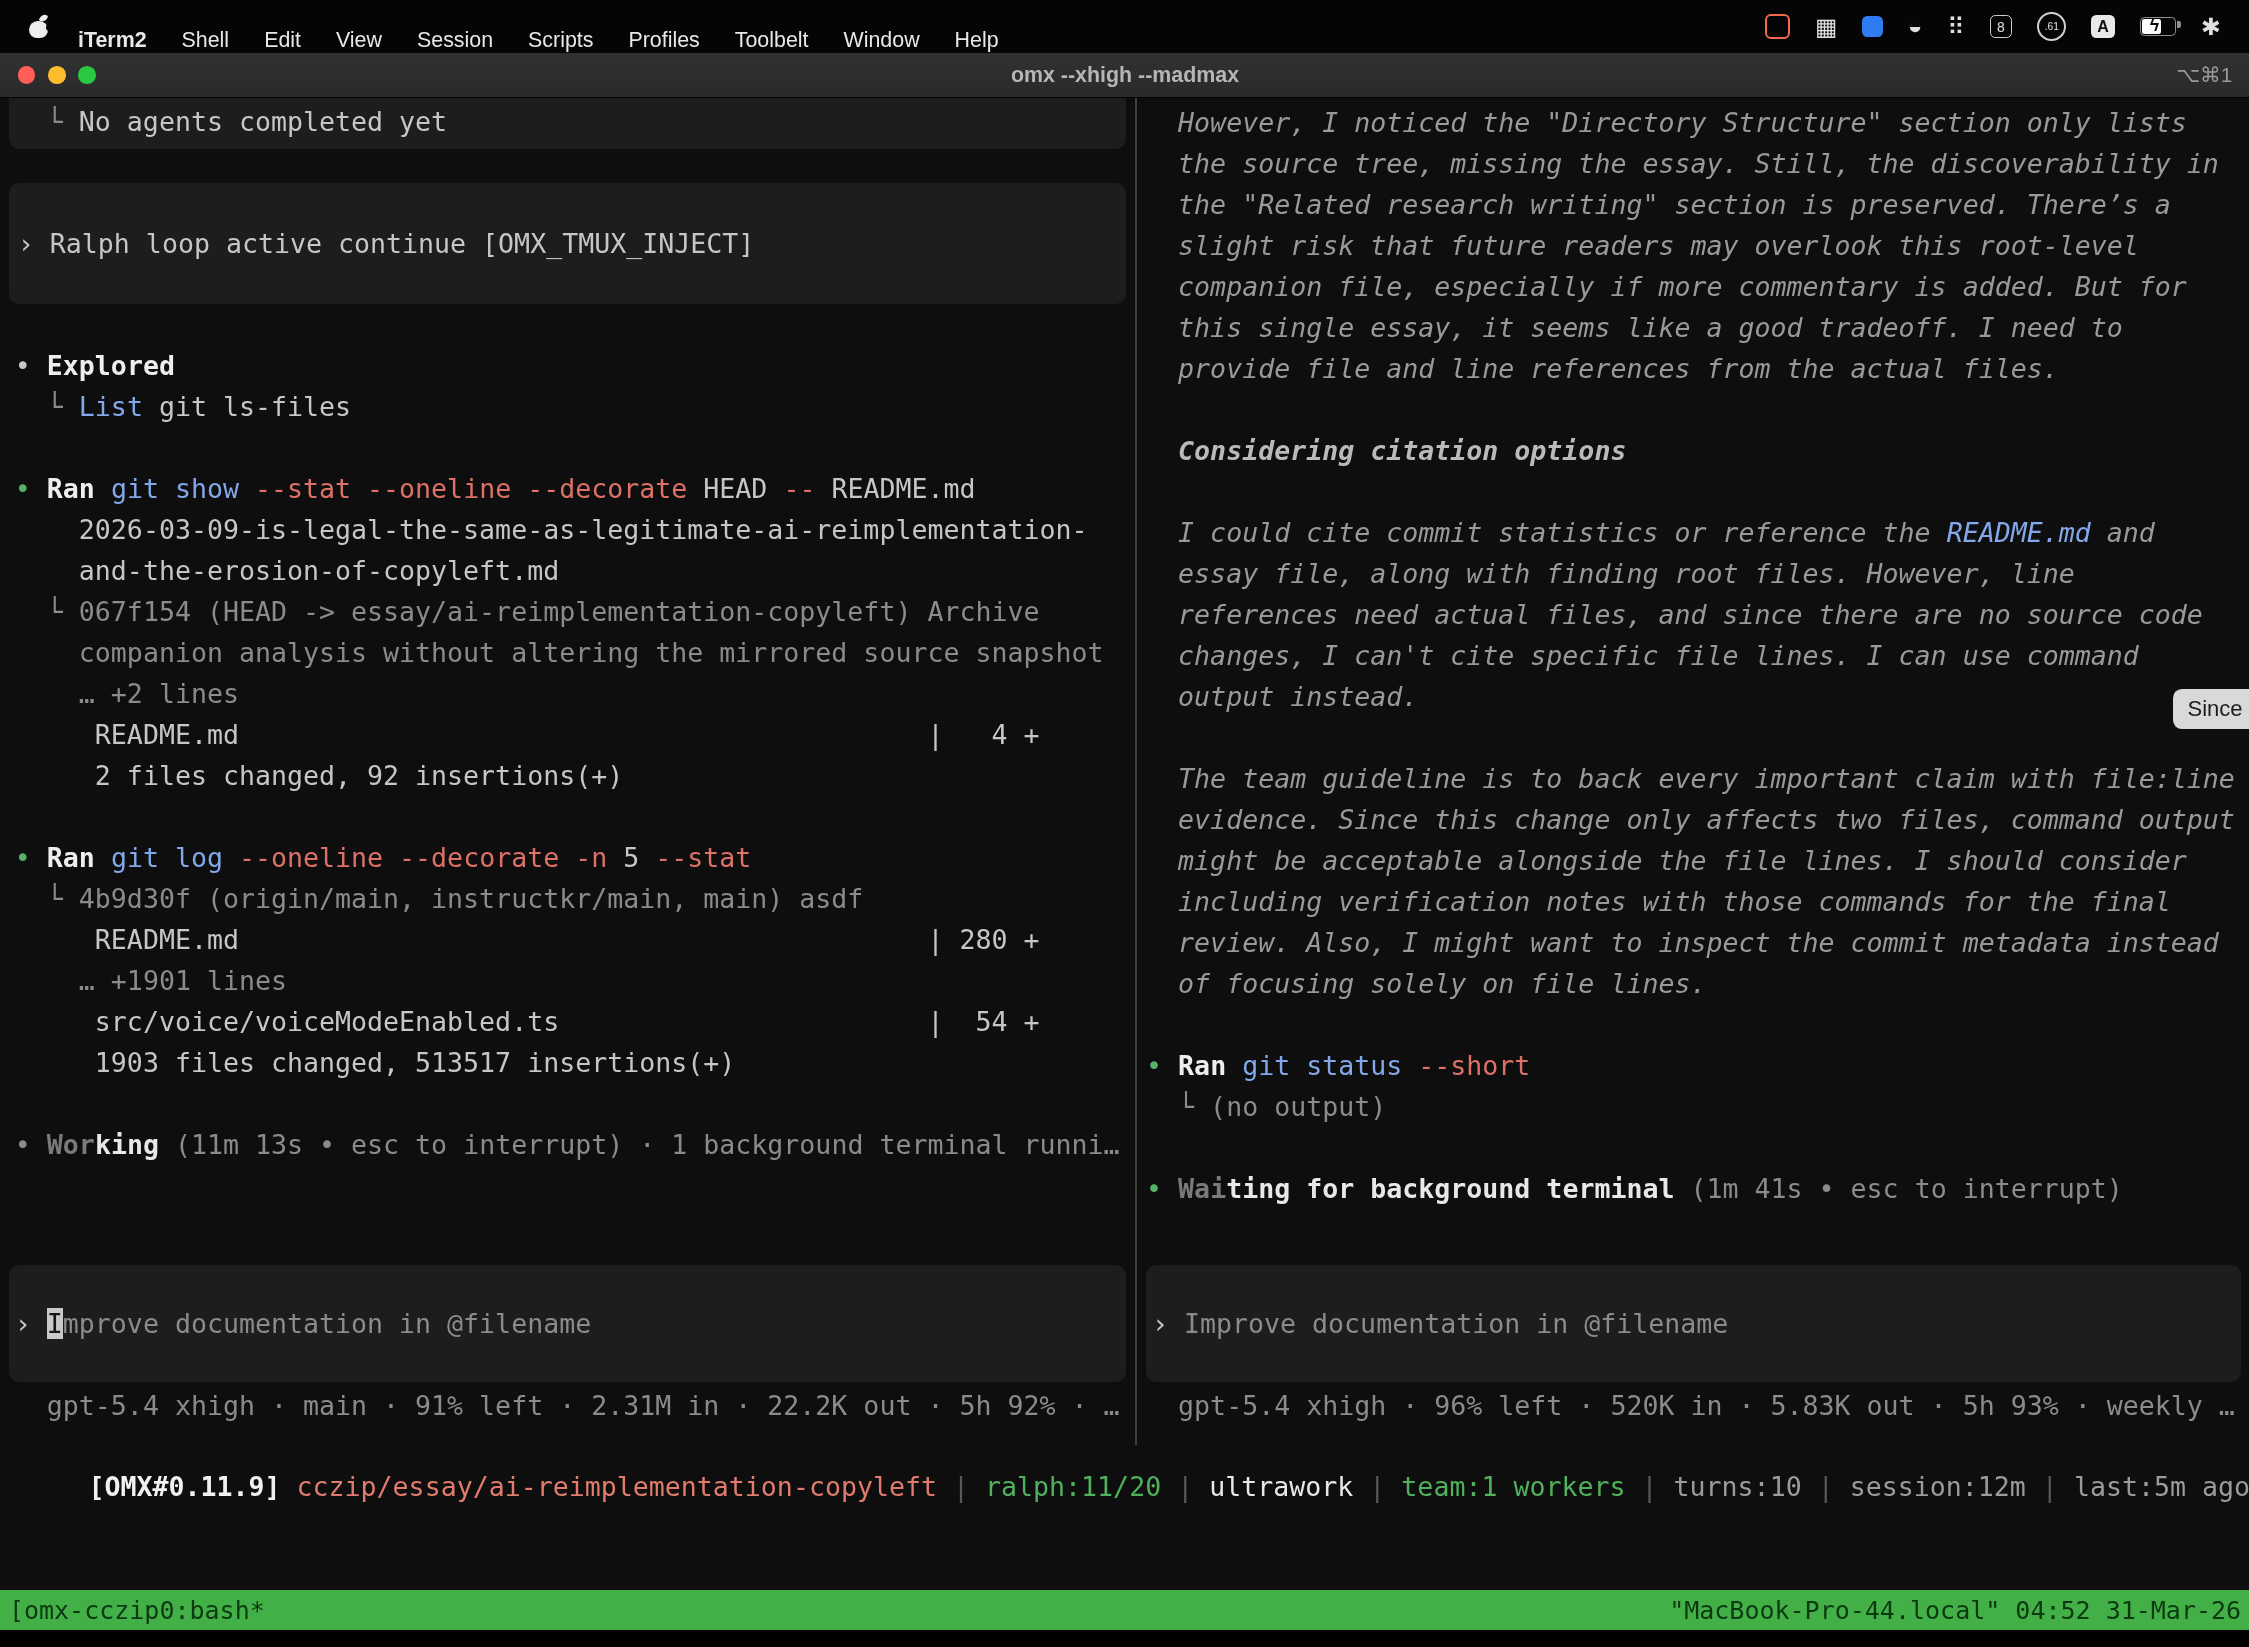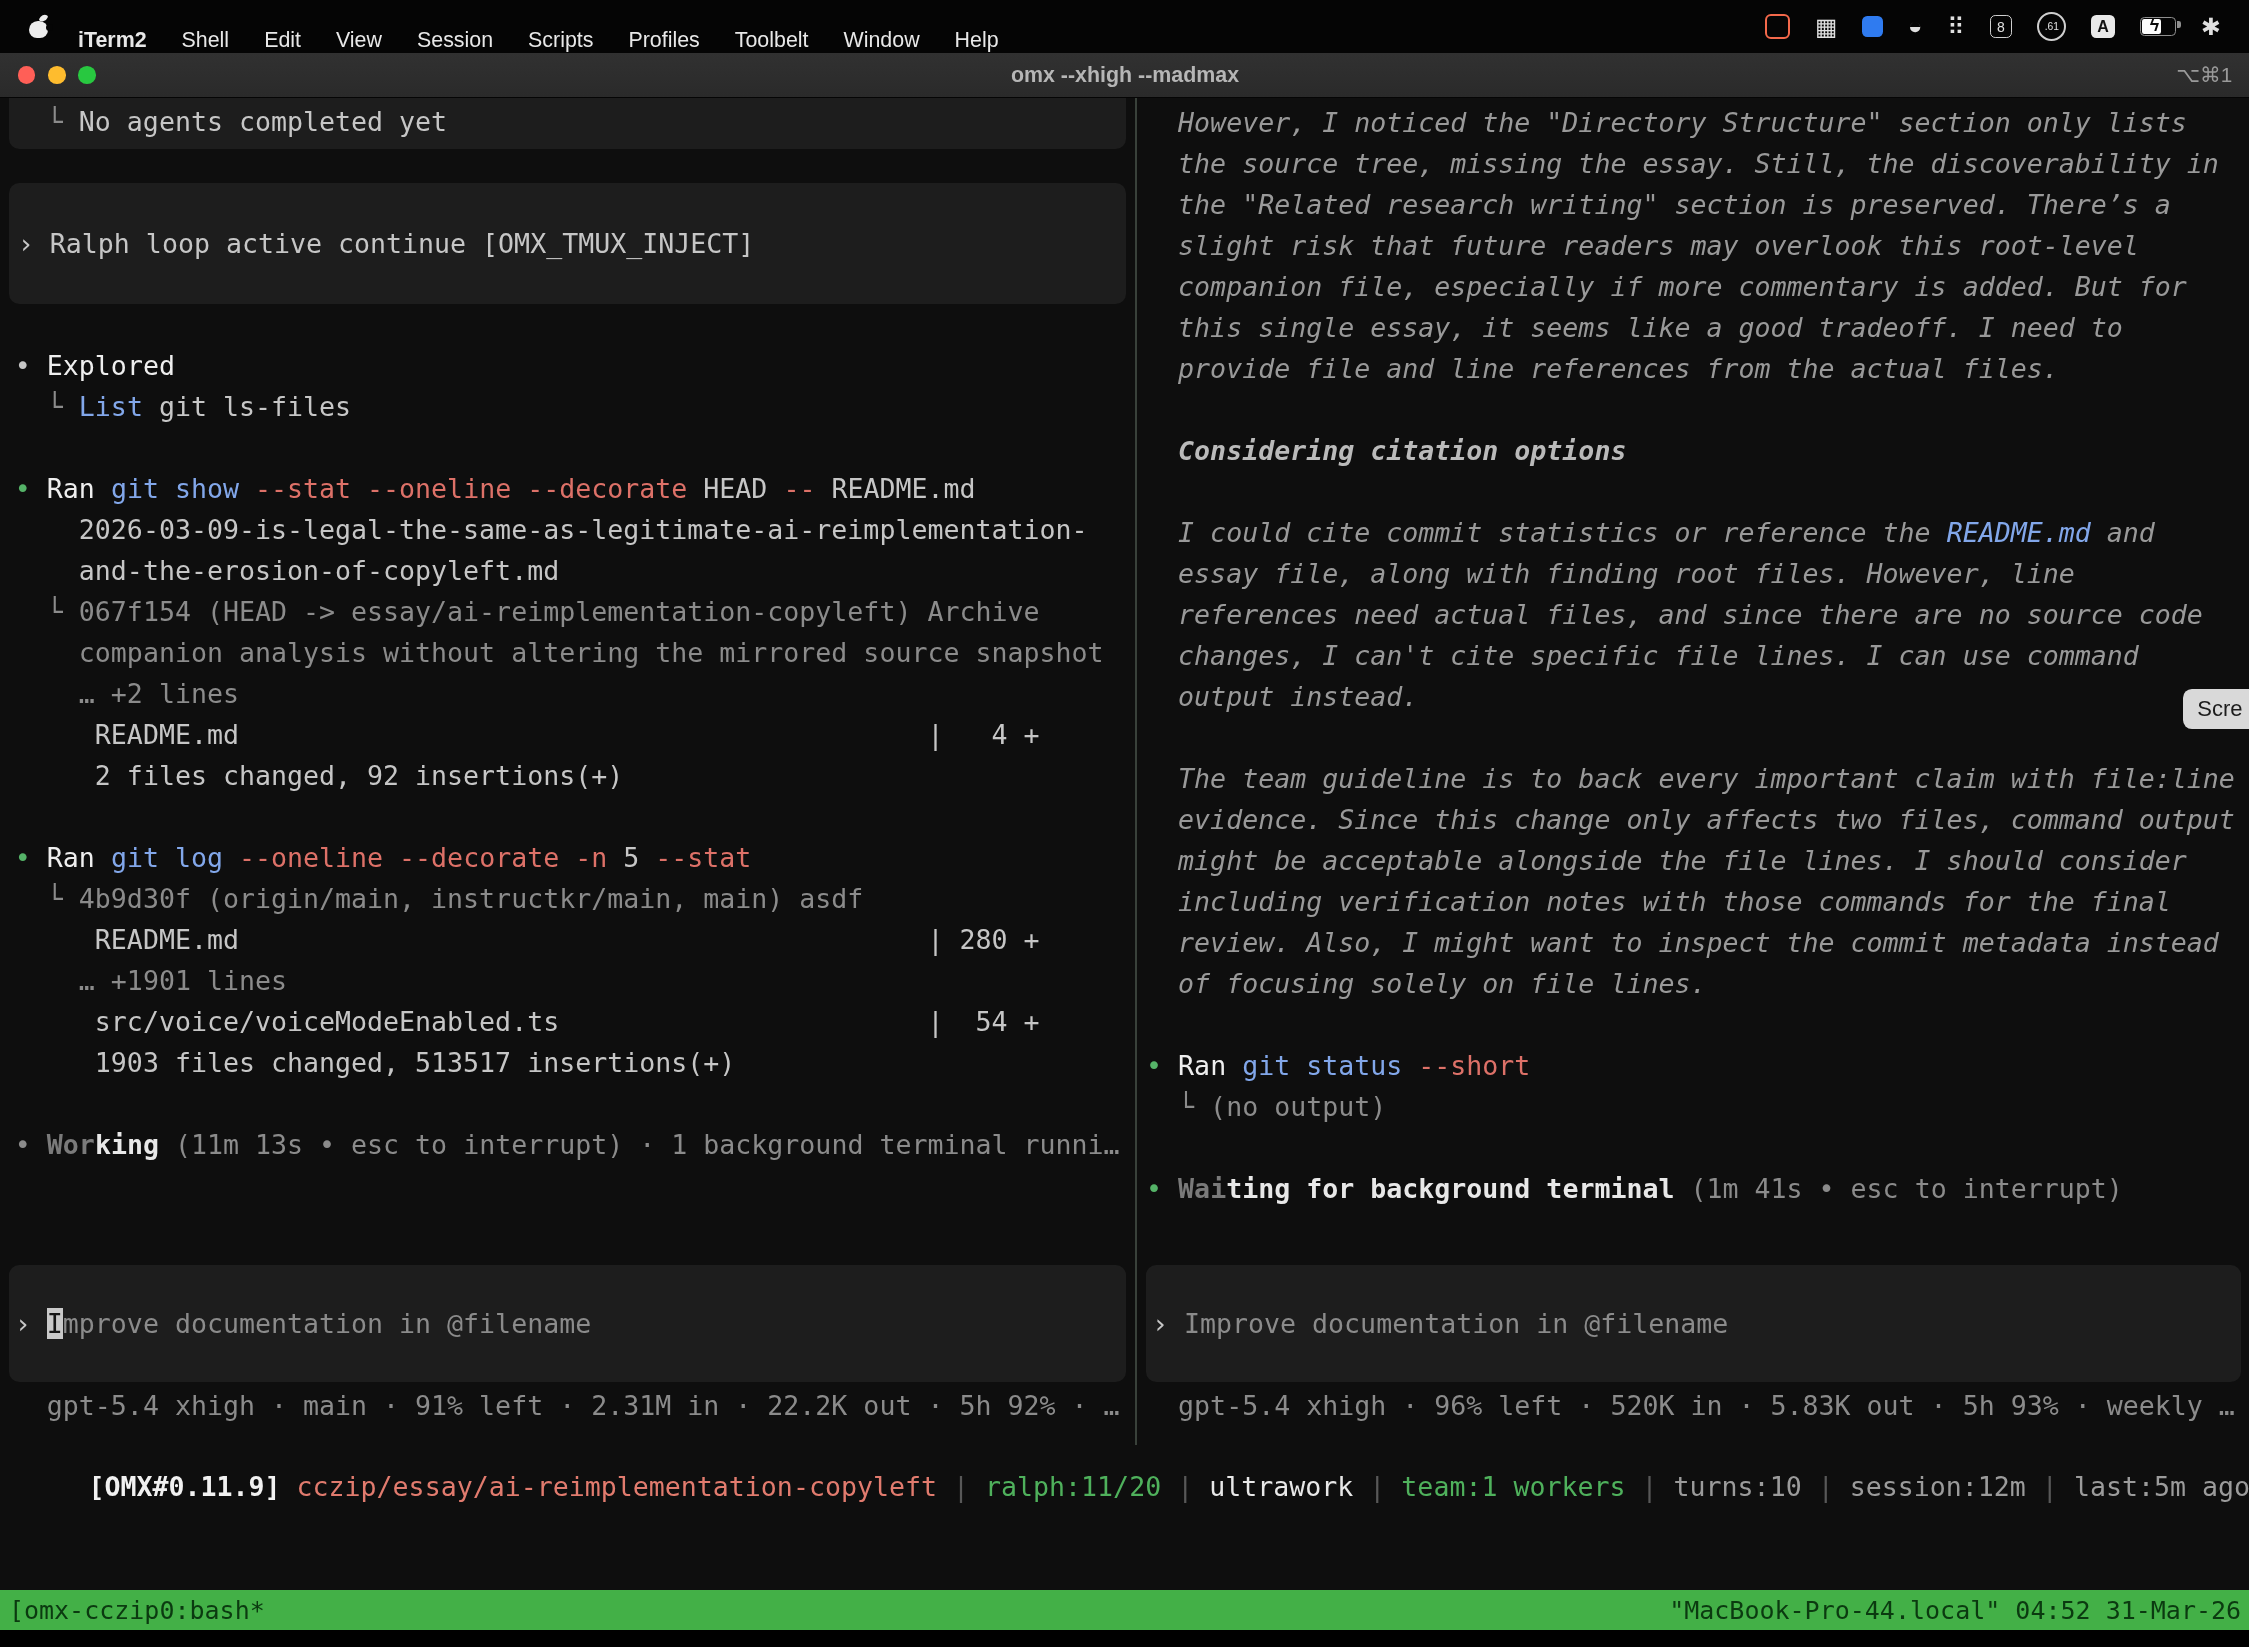--- a/index.html
+++ b/index.html
@@ -53,21 +53,21 @@
   .box .ln{padding-left:5.9px;}
   .box.top-cut{border-radius:0 0 10.3px 10.3px;padding:3px 0 7.4px;}
   .box.tall{padding:40px 3px;}
   .box.input{padding:38px 0;}
   .box.input.bottom{margin-top:auto;}
   .status-line{margin-top:3px;flex:0 0 auto;}
   .gap{flex:0 0 auto;}
 
   
   .sg{white-space:pre;}
-  .d{color:#c6c6c6;} .w{color:#eeeeee;font-weight:400;} .dim{color:#8b8b8b;}
+  .d{color:#c6c6c6;} .w{color:#eeeeee;font-weight:700;} .dim{color:#8b8b8b;}
   .blu{color:#82a7ea;} .red{color:#dd7168;} .grn{color:#55b368;}
   .it{color:#999999;font-style:italic;} .itb{color:#bababa;font-style:italic;font-weight:700;}
   .itblu{color:#82a7ea;font-style:italic;}
   .sh1{color:#7a7a7a;font-weight:700;} .sh2{color:#e8e8e8;font-weight:700;}
   .cur{background:#c9c9c9;color:#151515;}
   .wb{color:#f1f1f1;font-weight:700;} .sal{color:#e17b6e;} .sep{color:#585858;}
   .g2{color:#4fb15c;} .w2{color:#e8e8e8;} .d2{color:#9b9b9b;}
 
   
   .omx-line{margin-top:20.7px;height:41px;line-height:41px;white-space:pre;padding-left:0;font-size:26.6px;text-align:right;}
@@ -216,17 +216,17 @@
     <div class="omx-line"><span class="sg wb">[OMX#0.11.9]</span><span class="sg sal"> cczip/essay/ai-reimplementation-copyleft</span><span class="sg sep"> | </span><span class="sg g2">ralph:11/20</span><span class="sg sep"> | </span><span class="sg w2">ultrawork</span><span class="sg sep"> | </span><span class="sg g2">team:1 workers</span><span class="sg sep"> | </span><span class="sg d2">turns:10</span><span class="sg sep"> | </span><span class="sg d2">session:12m</span><span class="sg sep"> | </span><span class="sg d2">last:5m ago</span></div>
   </div>
 
   <div class="tmux">
     <span class="tmux-left">[omx-cczip0:bash*</span>
     <span class="tmux-right">"MacBook-Pro-44.local" 04:52 31-Mar-26</span>
   </div>
   <div class="bottom-strip"></div>
 
   <div class="tooltip">
-    <span>Scre</span>
+    <span>Since</span>
   </div>
 
 </div>
 
 
 </body></html>

